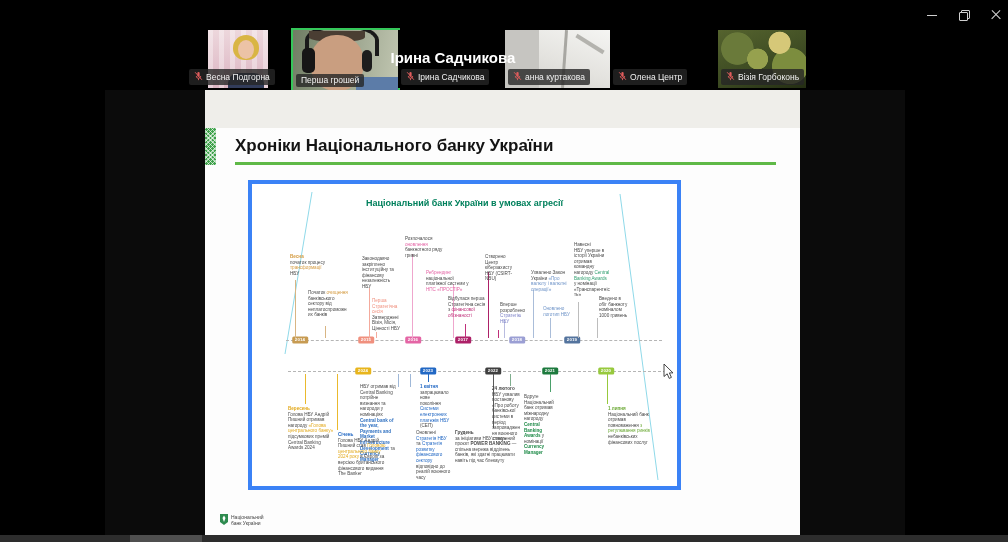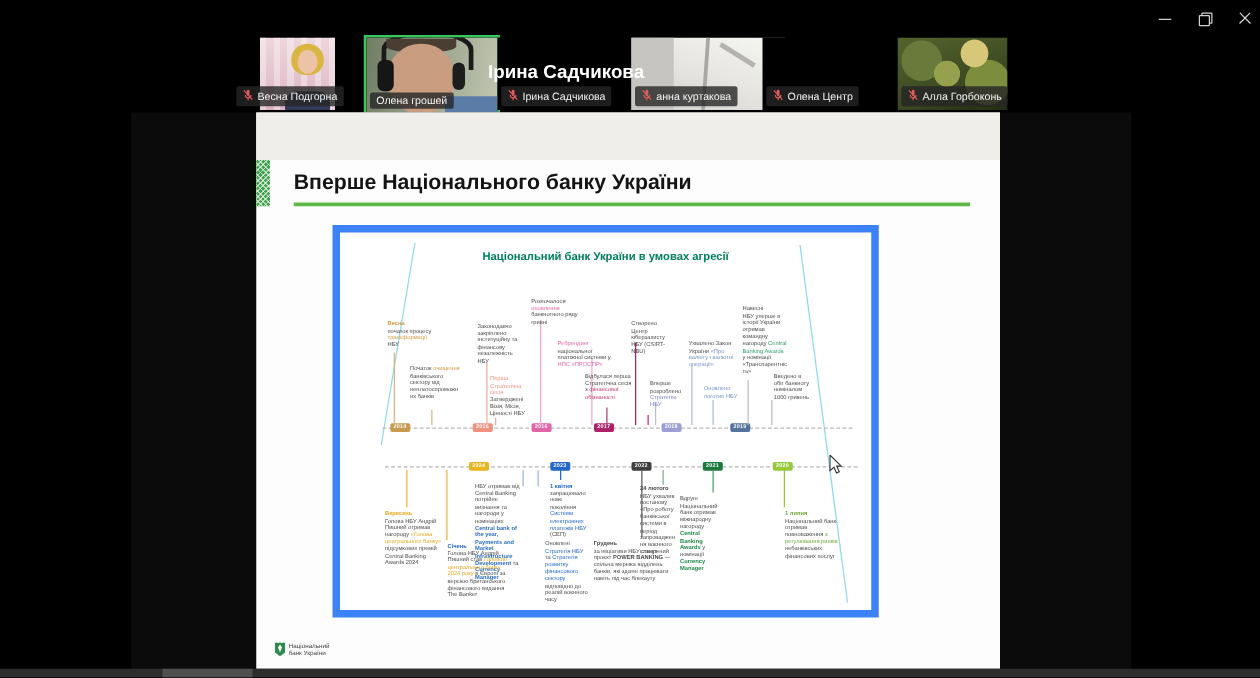--- a/index.html
+++ b/index.html
@@ -57,21 +57,21 @@
 
   
   .screenshare{position:absolute;left:105px;top:90px;width:800px;height:446px;background:#0b0b0b}
   .slide{position:absolute;left:205px;top:90px;width:595px;height:445px;background:#fdfdfd}
   .slide-band{position:absolute;left:0;top:0;width:100%;height:38px;background:#efeeea}
   .green-pattern{position:absolute;left:0;top:38px;width:11px;height:37px;background-color:#3fa24b;
      background-image:repeating-linear-gradient(45deg,rgba(255,255,255,.6) 0 1px,transparent 1px 3px),
                       repeating-linear-gradient(-45deg,rgba(255,255,255,.6) 0 1px,transparent 1px 3px)}
   .slide-title{position:absolute;left:30px;top:46px;font-size:17px;font-weight:bold;color:#141414;white-space:nowrap}
   .slide-underline{position:absolute;left:30px;top:72px;width:541px;height:2.5px}
-  .chart-frame{position:absolute;left:61px;top:90px;width:425px;height:302px;border:6px solid #3b82f6;background:#fff}
+  .chart-frame{position:absolute;left:43px;top:90px;width:425px;height:302px;border:4px solid #3b82f6;background:#fff}
   #chart-layer{position:absolute;inset:0}
   .chart-title{position:absolute;left:0;top:14px;width:100%;text-align:center;font-weight:bold;font-size:9px;line-height:1.3}
   .cyan-lines{position:absolute;left:0;top:0}
   .tl-line{position:absolute;height:0;border-top:1px dashed #b5b5b5}
   .tl-badge{position:absolute;transform:translate(-50%,-50%);font-size:4.3px;font-weight:bold;color:#fff;
        padding:1.3px 2.6px;border-radius:1.5px;line-height:1;letter-spacing:.2px}
   .tl-conn{position:absolute;width:1px}
   .tl-event{position:absolute;font-size:4.6px;line-height:1.22;color:#4a4a4a;overflow-wrap:break-word}
   .nbu-footer{position:absolute;left:15px;bottom:9px;display:flex;gap:3px;align-items:flex-start}
   .nbu-footer .txt{font-size:5px;line-height:1.25;color:#444}
@@ -125,21 +125,21 @@
     <div class="t2-bg"></div>
       <div class="t2-band"></div>
       <div class="t2-hair"></div>
       <div class="t2-face"></div>
     <div class="t2-phone-l"></div>
       <div class="t2-phone-r"></div>
       <div class="t2-shirt"></div>
   </div>
   <div class="label">
 
-    <span>Олена грошей</span>
+    <span>Перша грошей</span>
   </div>
 </div>
 
 <div class="tile" style="left:398px;width:98px">
   <div class="big-name">Ірина Садчикова</div>
   <div class="label">
     <span class="mic-muted"><svg width="9" height="10" viewBox="0 0 12 13">
           <rect x="4.5" y="1" width="3" height="6.5" rx="1.5" fill="#e05c5c"></rect>
           <path d="M3 6.5a3 3 0 0 0 6 0" fill="none" stroke="#e05c5c" stroke-width="1.2"></path>
           <line x1="6" y1="9.5" x2="6" y2="12" stroke="#e05c5c" stroke-width="1.2"></line>
@@ -183,30 +183,30 @@
   <div class="video">
       <div class="t6-bg"></div>
     </div>
   <div class="label">
     <span class="mic-muted"><svg width="9" height="10" viewBox="0 0 12 13">
           <rect x="4.5" y="1" width="3" height="6.5" rx="1.5" fill="#e05c5c"></rect>
           <path d="M3 6.5a3 3 0 0 0 6 0" fill="none" stroke="#e05c5c" stroke-width="1.2"></path>
           <line x1="6" y1="9.5" x2="6" y2="12" stroke="#e05c5c" stroke-width="1.2"></line>
           <line x1="1.5" y1="1.5" x2="10.5" y2="11.5" stroke="#e05c5c" stroke-width="1.3"></line>
         </svg></span>
-    <span>Алла Горбоконь</span>
+    <span>Візія Горбоконь</span>
   </div>
 </div>
 
 <div class="screenshare"></div>
 
 <div class="slide">
   <div class="slide-band"></div>
   <div class="green-pattern"></div>
-  <div class="slide-title">Вперше Національного банку України</div>
+  <div class="slide-title">Хроніки Національного банку України</div>
   <div class="slide-underline" id="slide-underline" style="background: rgb(95, 185, 71);"></div>
 
   <div class="chart-frame">
     <div id="chart-layer">
       <svg class="cyan-lines" width="425" height="302" viewBox="0 0 425 302">
         <line x1="60" y1="8" x2="33" y2="170" stroke="#8fd9e9" stroke-width="1"></line>
         <line x1="368" y1="10" x2="406" y2="296" stroke="#8fd9e9" stroke-width="1"></line>
       </svg>
       <div class="chart-title" style="color: rgb(0, 128, 92);">
         <div>Національний банк України в умовах агресії</div>

